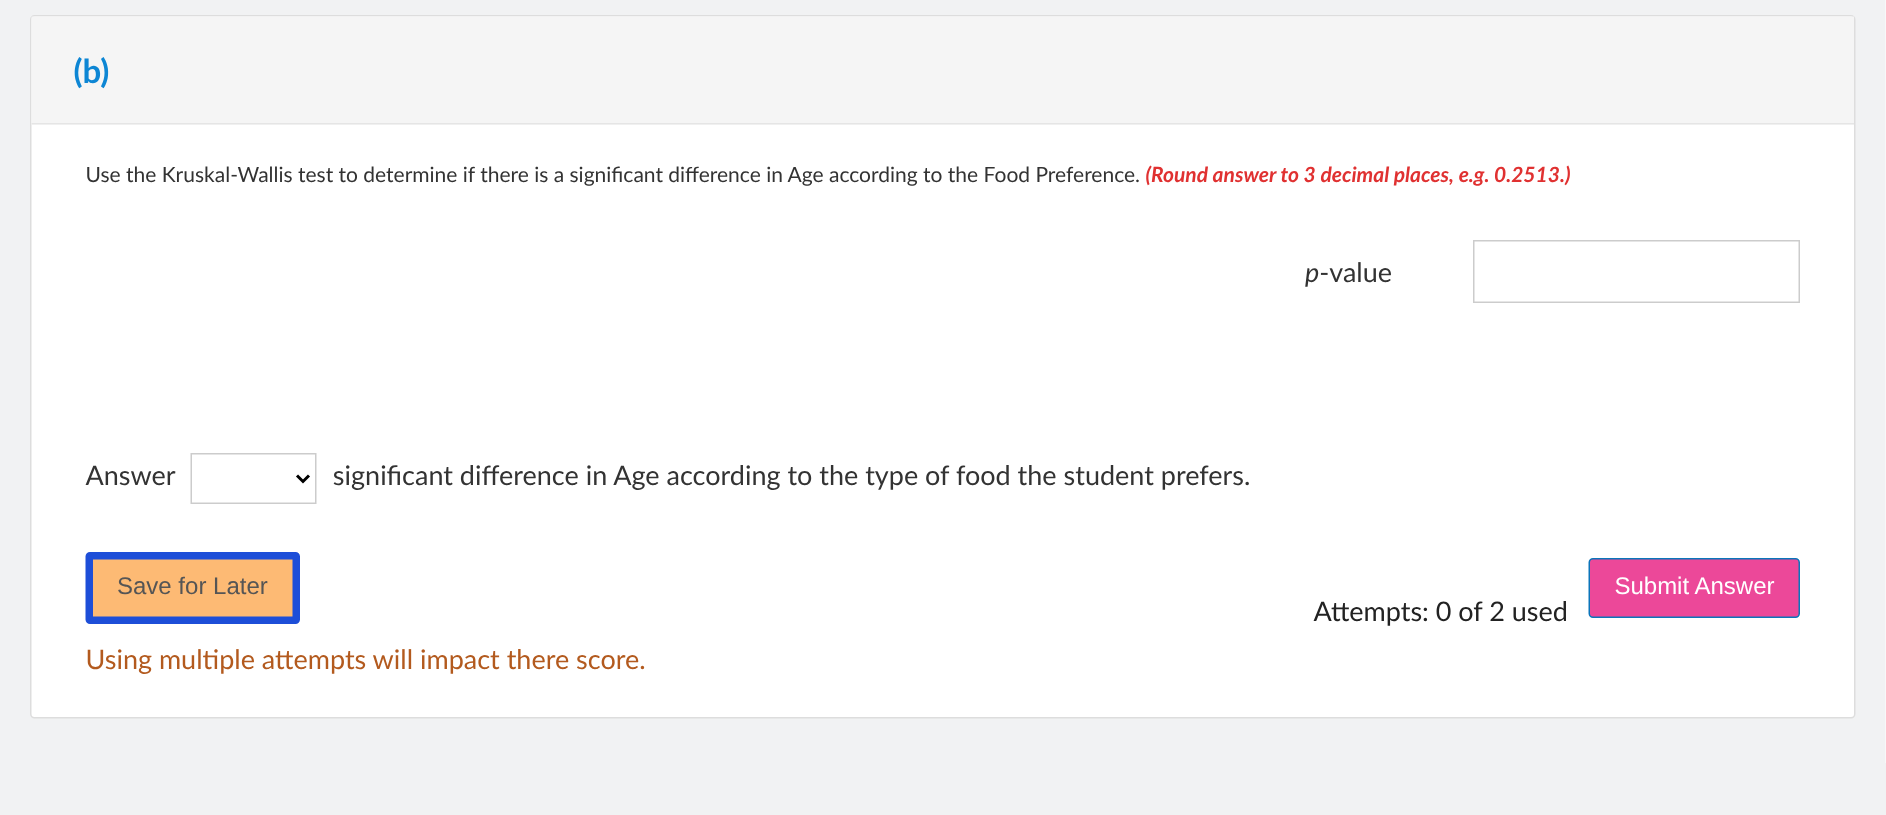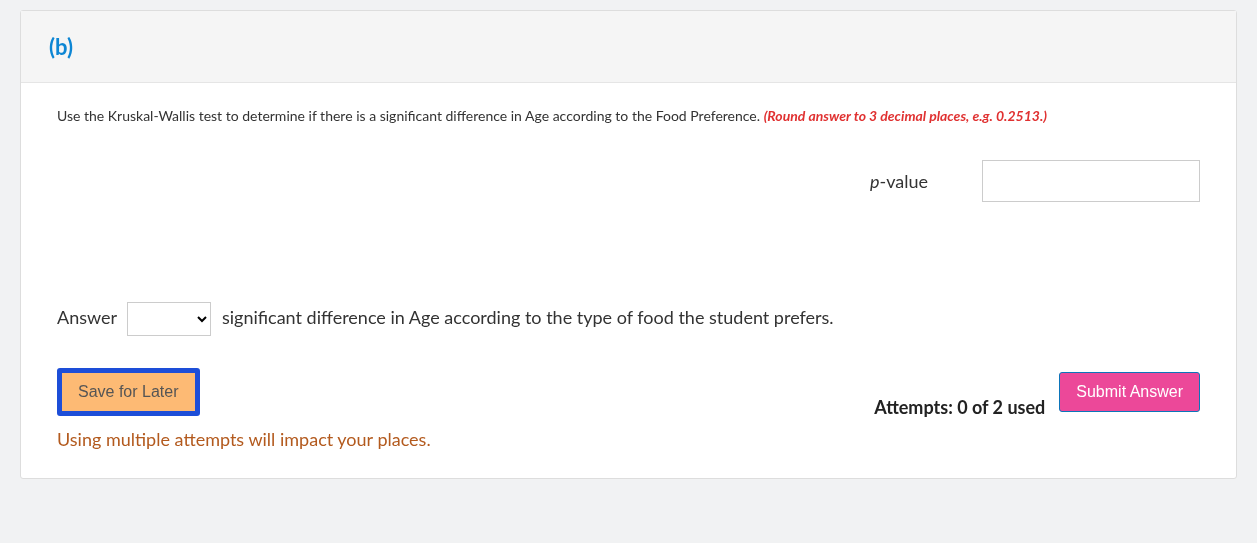--- a/index.html
+++ b/index.html
@@ -95,21 +95,21 @@
     background: #ec4899;
     border: 1px solid #0b75ba;
     color: #fff;
   }
   .right-block {
     display: flex;
     align-items: center;
     gap: 14px;
   }
   .attempts {
-    font-weight: 700;
+    font-weight: 400;
     font-size: 18px;
     color: #222;
     margin-top: 30px;
   }
   .impact-note {
     color: #b35a1e;
     font-size: 18px;
     line-height: 1.55;
     margin-top: 8px;
   }
@@ -142,17 +142,17 @@
 
     <div class="footer-row">
       <button class="btn btn-outline">Save for Later</button>
       <div class="right-block">
         <span class="attempts">Attempts: 0 of 2 used</span>
         <button class="btn btn-primary">Submit Answer</button>
       </div>
     </div>
 
     <div class="impact-note">
-      <div>Using multiple attempts will impact your places.</div>
+      <div>Using multiple attempts will impact there score.</div>
     </div>
 
   </div>
 </div>
 
 </body></html>

